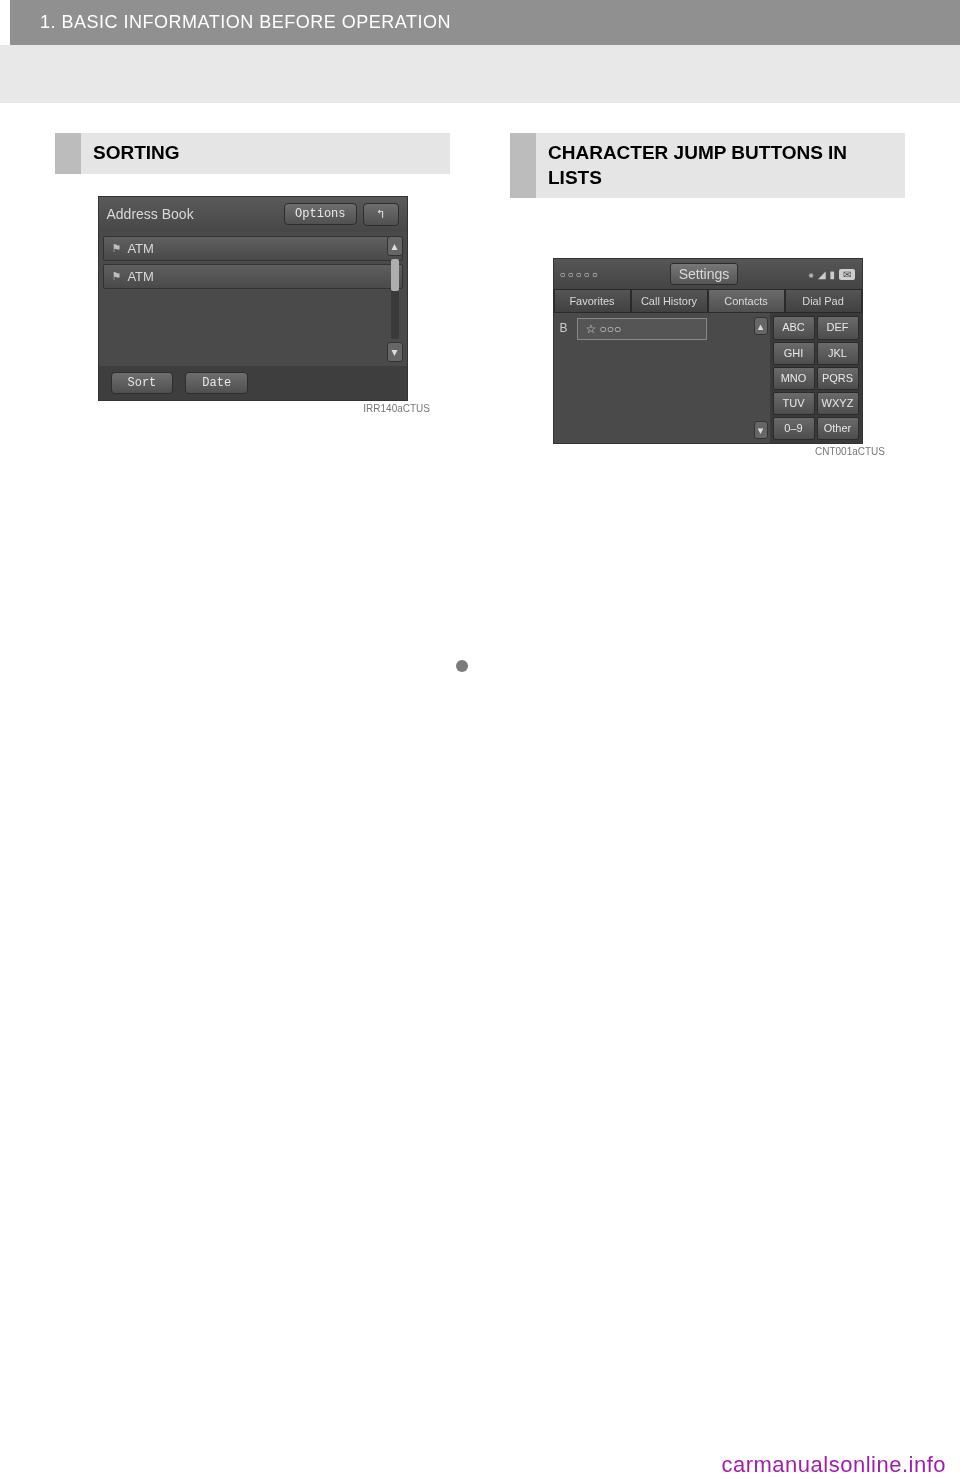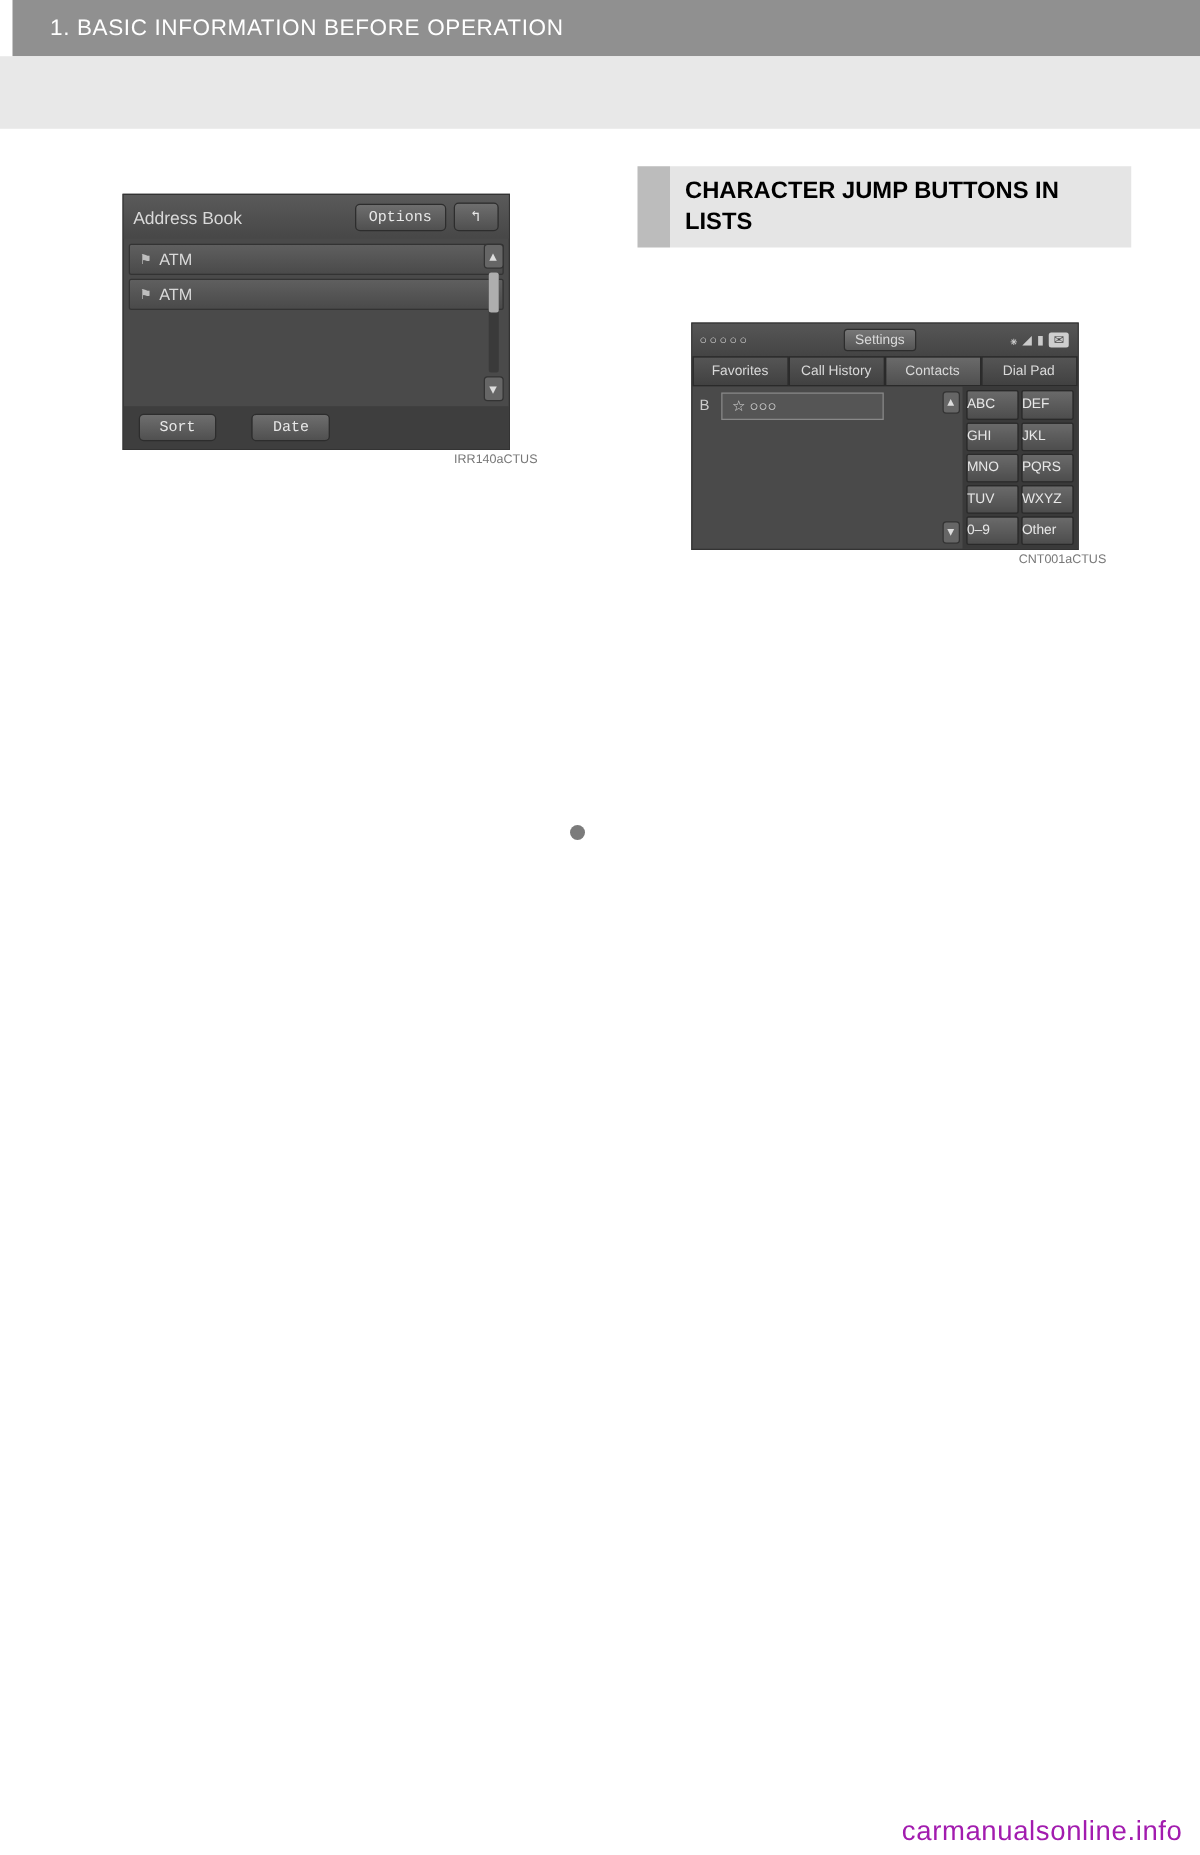--- a/index.html
+++ b/index.html
@@ -133,21 +133,21 @@
   }
   .ab-thumb {
     position:absolute;
     top:0; left:0; right:0;
     height:40%;
     background:#aeaeae;
     border-radius:2px;
   }
   .ab-foot {
     display:flex;
-    gap:22px;
+    gap:6px;
     padding:6px;
     background:#3e3e3e;
     align-items:center;
   }
   .ab-foot .ab-btn { flex:0 0 auto; padding:3px 16px; }
   .shot-id {
     text-align:right;
     font-size:10px;
     color:#777;
     margin-top:2px;
@@ -169,21 +169,21 @@
     padding:4px 6px;
     background:linear-gradient(#565656,#444);
     gap:6px;
   }
   .dots { letter-spacing:2px; font-size:10px; flex:0 0 auto; }
   .settings-chip {
     background:linear-gradient(#777,#555);
     border:1px solid #2d2d2d;
     border-radius:3px;
     padding:2px 8px;
-    font-size:11px;
+    font-size:14px;
     margin:0 auto;
   }
   .status-ico { font-size:10px; opacity:.9; display:flex; gap:4px; align-items:center;}
   .env {
     background:#ddd;
     color:#444;
     border-radius:2px;
     padding:0 4px;
     font-size:10px;
   }
@@ -236,20 +236,21 @@
     display:grid;
     grid-template-columns:1fr 1fr;
     gap:2px;
     padding:3px;
     background:#3a3a3a;
   }
   .cj-key {
     background:linear-gradient(#6a6a6a,#4d4d4d);
     border:1px solid #2a2a2a;
     border-radius:2px;
+    text-align:center;
     padding:4px 0;
     font-size:11px;
     color:#e8e8e8;
   }
 
   .bullet {
     position:absolute;
     left:456px;
     top:660px;
     width:12px;
@@ -272,20 +273,24 @@
 <body>
 
 <div class="header-bar">
   <span>1. BASIC INFORMATION BEFORE OPERATION</span>
 </div>
 <div class="sub-bar"></div>
 
 <div class="content">
 
   <div class="col">
+    <div class="section-title">
+      <div class="accent"></div>
+      <div class="lbl">SORTING</div>
+    </div>
 
     <div class="shot">
       <div class="ab">
         <div class="ab-title">
           <span class="t">Address Book</span>
           <span class="ab-btn">Options</span>
           <span class="ab-btn ab-back">
             <span>↰</span>
           </span>
         </div>

